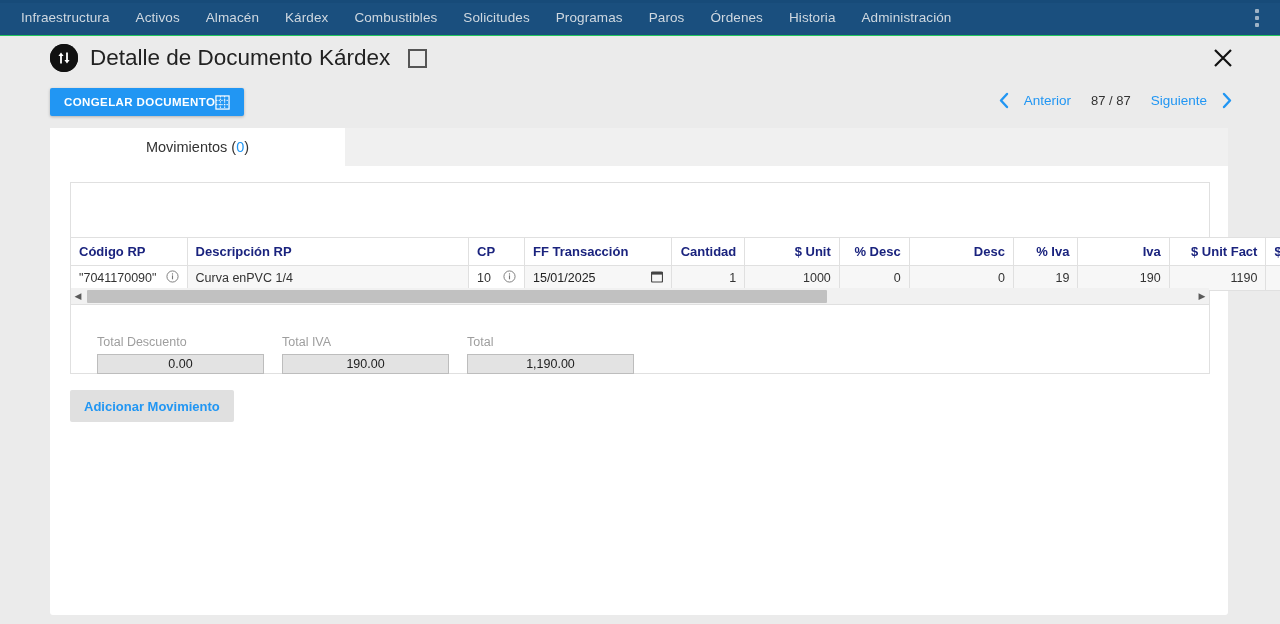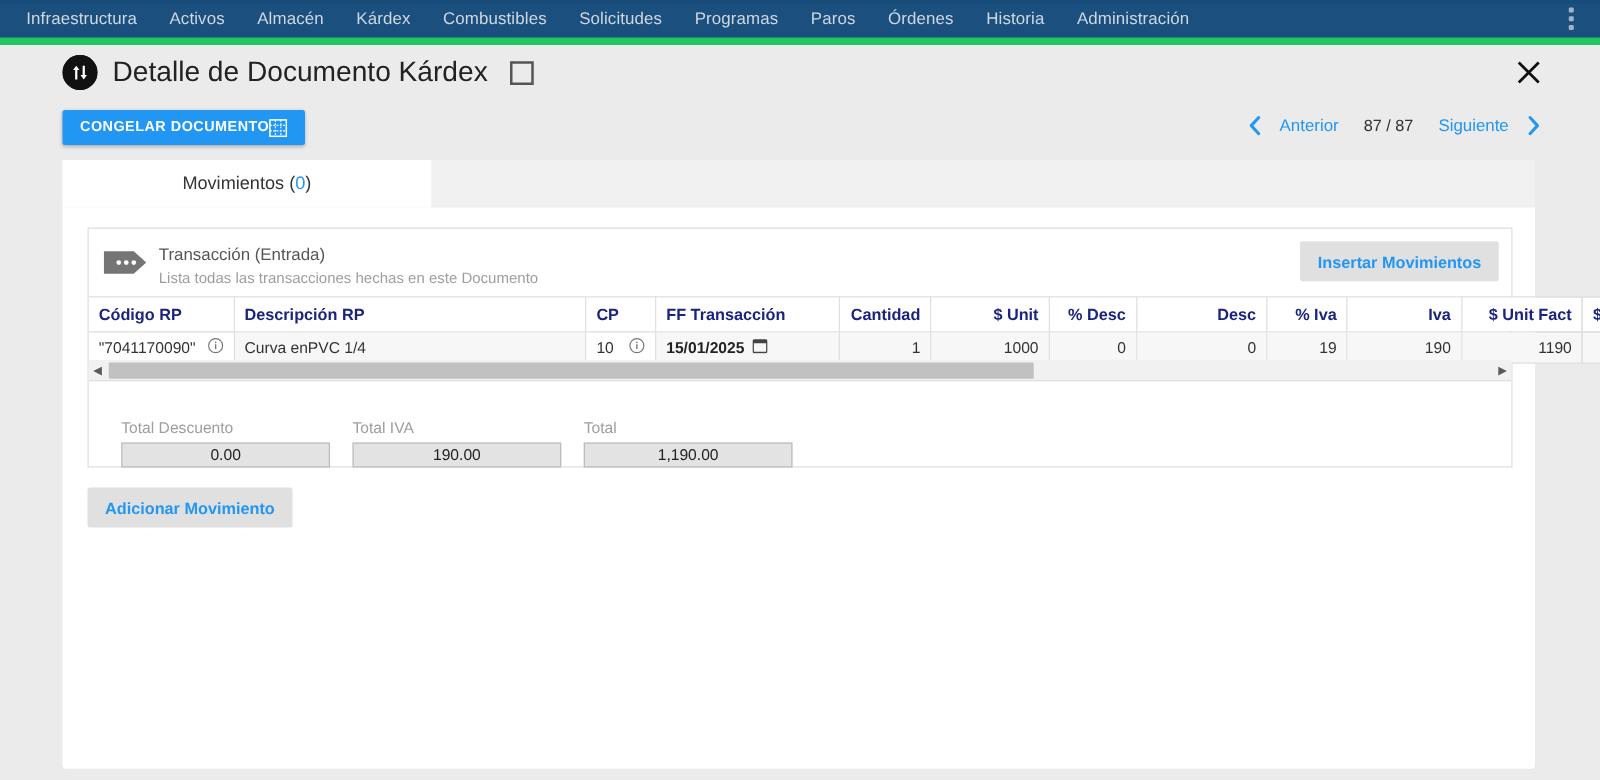--- a/index.html
+++ b/index.html
@@ -10,21 +10,21 @@
     background: #ebebeb;
     font-family: "Liberation Sans", sans-serif;
     overflow: hidden;
   }
 
   
   .navbar {
     position: absolute; top: 0; left: 0;
     width: 1280px; height: 36px;
     background: #1a4f7e;
-    border-bottom: 6px solid #22c55e;
+    border-bottom: 1px solid #22c55e;
     display: flex; align-items: center;
   }
   .navbar::before {
     content: ""; position: absolute; top: 0; left: 0;
     width: 100%; height: 3px; background: #174b79;
   }
   .nav-items { display: flex; align-items: center; height: 100%; padding-left: 8px; }
   .nav-item {
     color: #cfd8e0;
     font-size: 13.5px;
@@ -171,21 +171,21 @@
     font-size: 12.5px; color: #333;
     padding: 4px 8px; height: 25px;
     border-bottom: 1px solid #e0e0e0;
     border-right: 1px solid #e0e0e0;
     background: #f7f7f7;
     white-space: nowrap; overflow: hidden;
   }
   table.grid td.white { background: #ffffff; }
   .cell-flex { display: flex; align-items: center; justify-content: space-between; }
   .info-ic { flex: none; margin-left: 6px; }
-  .date-cell { display: flex; align-items: center; justify-content: flex-start; font-weight: bold; }
+  .date-cell { display: flex; align-items: center; justify-content: space-between; }
   .date-val { color: #222; }
 
   
   .hscroll {
     position: absolute; left: 0; top: 105px;
     width: 1138px; height: 17px;
     background: #f1f1f1;
     border-bottom: 1px solid #e0e0e0;
     display: flex; align-items: center;
   }
@@ -295,35 +295,20 @@
     <span>Movimientos (</span>
       <span class="cnt">0</span>
       <span>)</span>
   </div>
 </div>
 
 <div class="panel">
 
   <div class="card">
 
-    <div class="card-head">
-      <span class="tag-icon">
-        <svg width="34" height="22" viewBox="0 0 34 22">
-          <path d="M0 2 L24 2 L34 11 L24 20 L0 20 Z" fill="#757575"></path>
-          <circle cx="12" cy="11" r="1.9" fill="#fff"></circle>
-          <circle cx="18" cy="11" r="1.9" fill="#fff"></circle>
-          <circle cx="24" cy="11" r="1.9" fill="#fff"></circle>
-        </svg>
-      </span>
-      <div>
-        <div class="card-title">Transacción (Entrada)</div>
-        <div class="card-sub">Lista todas las transacciones hechas en este Documento</div>
-      </div>
-      <button class="insert-btn">Insertar Movimientos</button>
-    </div>
 
     <div class="tbl-wrap">
       <table class="grid">
         <colgroup id="grid-cols">
             <col style="width: 108px;">
             <col style="width: 262px;">
             <col style="width: 52px;">
             <col style="width: 137px;">
             <col style="width: 68px;">
             <col style="width: 88px;">

